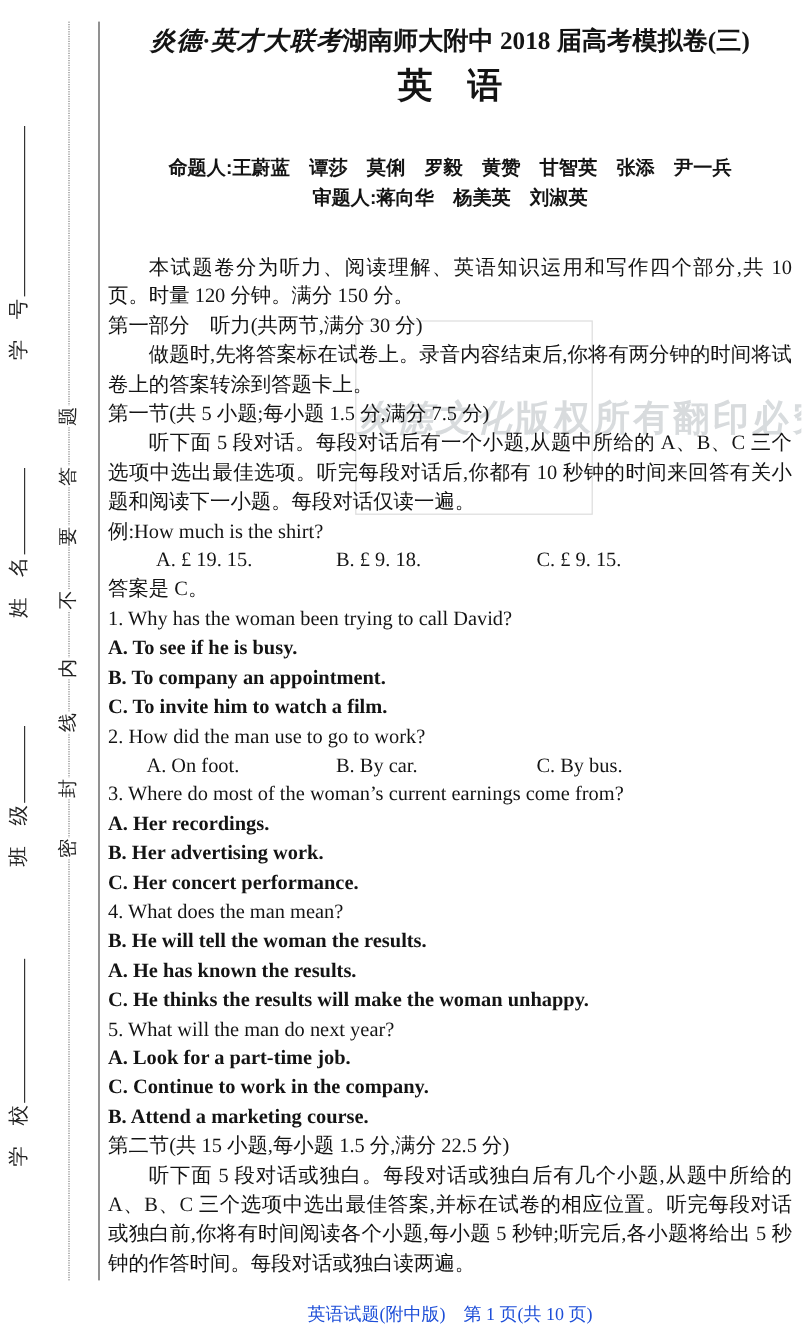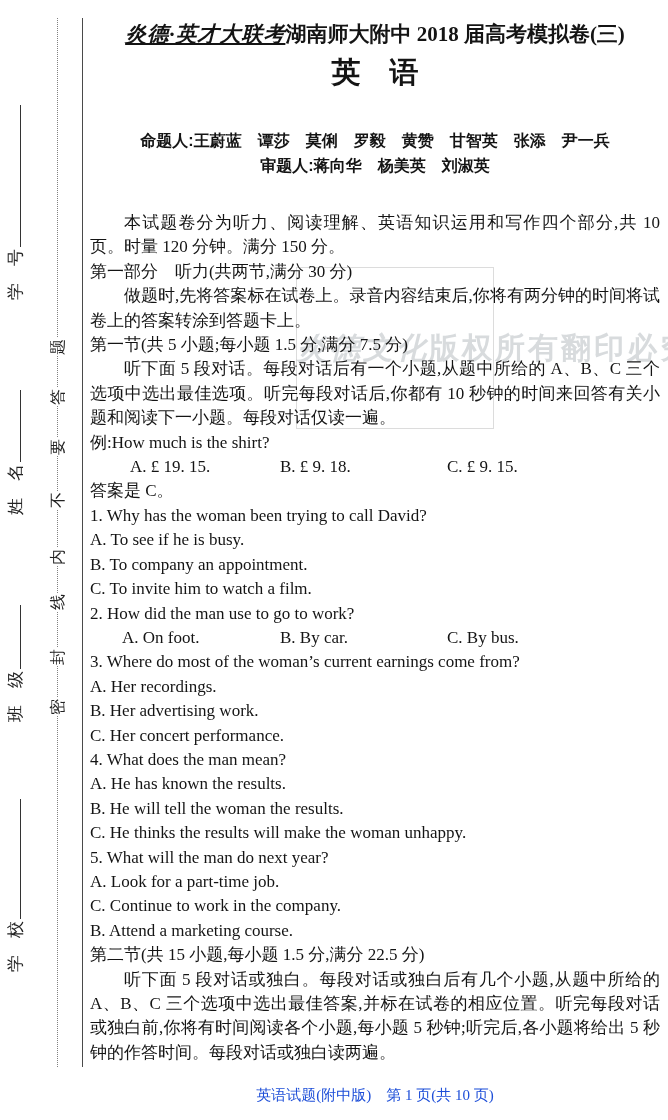--- a/index.html
+++ b/index.html
@@ -26,34 +26,34 @@
   .watermark{position:absolute;left:296px;top:267px;width:196px;height:160px;
              border:1px solid #dcdcdc;display:flex;flex-direction:row;
              justify-content:space-evenly;align-items:center;z-index:0;pointer-events:none;}
   .wm-line{font-size:30px;font-weight:bold;letter-spacing:3px;color:#8a949b;opacity:.33;
            white-space:nowrap;}
   .wm-line:first-child{font-style:italic;}
 
   
   .content{position:absolute;left:90px;top:0;width:570px;z-index:1;}
   .doc-title{margin-top:20px;font-size:21px;font-weight:bold;text-align:center;white-space:nowrap;line-height:28px;}
-  .doc-title .calli{font-style:italic;letter-spacing:1px;text-decoration:underline;}
+  .doc-title .calli{font-style:italic;letter-spacing:1px;}
   .subject{margin-top:7px;font-size:29px;font-weight:bold;text-align:center;line-height:34px;}
   .persons{font-family:"Liberation Sans",sans-serif;font-weight:bold;font-size:16px;
            text-align:center;line-height:18px;}
   .setters{margin-top:43px;}
   .reviewers{margin-top:7px;text-align:center;}
 
   .docbody{margin-top:36px;font-size:17px;line-height:24.4px;text-align:justify;}
   .docbody p{margin:0;padding:0;}
   .indent{text-indent:2em;}
   .h b{font-weight:normal;}
   .h .note{font-weight:normal;}
   .qline{padding-left:18px;}
-  .opt{padding-left:32px;}
+  .opt{padding-left:32px;font-weight:bold;}
   .optrow{white-space:nowrap;}
   .optrow .o{display:inline-block;}
   .optrow.ex .o1{margin-left:40px;width:150px;}
   .optrow.ex .o2{width:167px;}
   .optrow.q2 .o1{margin-left:32px;width:158px;}
   .optrow.q2 .o2{width:167px;}
 
   .footer{position:absolute;left:90px;width:570px;top:1086px;text-align:center;
           font-size:15px;color:#1d4ed8;z-index:1;}
 </style>
@@ -132,22 +132,22 @@
 
       <div class="question">
         <p class="qline"><span>3.</span> <span>Where do most of the woman’s current earnings come from?</span></p>
         <p class="opt">A. Her recordings.</p>
         <p class="opt">B. Her advertising work.</p>
         <p class="opt">C. Her concert performance.</p>
       </div>
 
       <div class="question">
         <p class="qline"><span>4.</span> <span>What does the man mean?</span></p>
+        <p class="opt">B. He will tell the woman the results.</p>
         <p class="opt">A. He has known the results.</p>
-        <p class="opt">B. He will tell the woman the results.</p>
         <p class="opt">C. He thinks the results will make the woman unhappy.</p>
       </div>
 
       <div class="question">
         <p class="qline"><span>5.</span> <span>What will the man do next year?</span></p>
         <p class="opt">A. Look for a part-time job.</p>
         <p class="opt">C. Continue to work in the company.</p>
         <p class="opt">B. Attend a marketing course.</p>
       </div>
 

